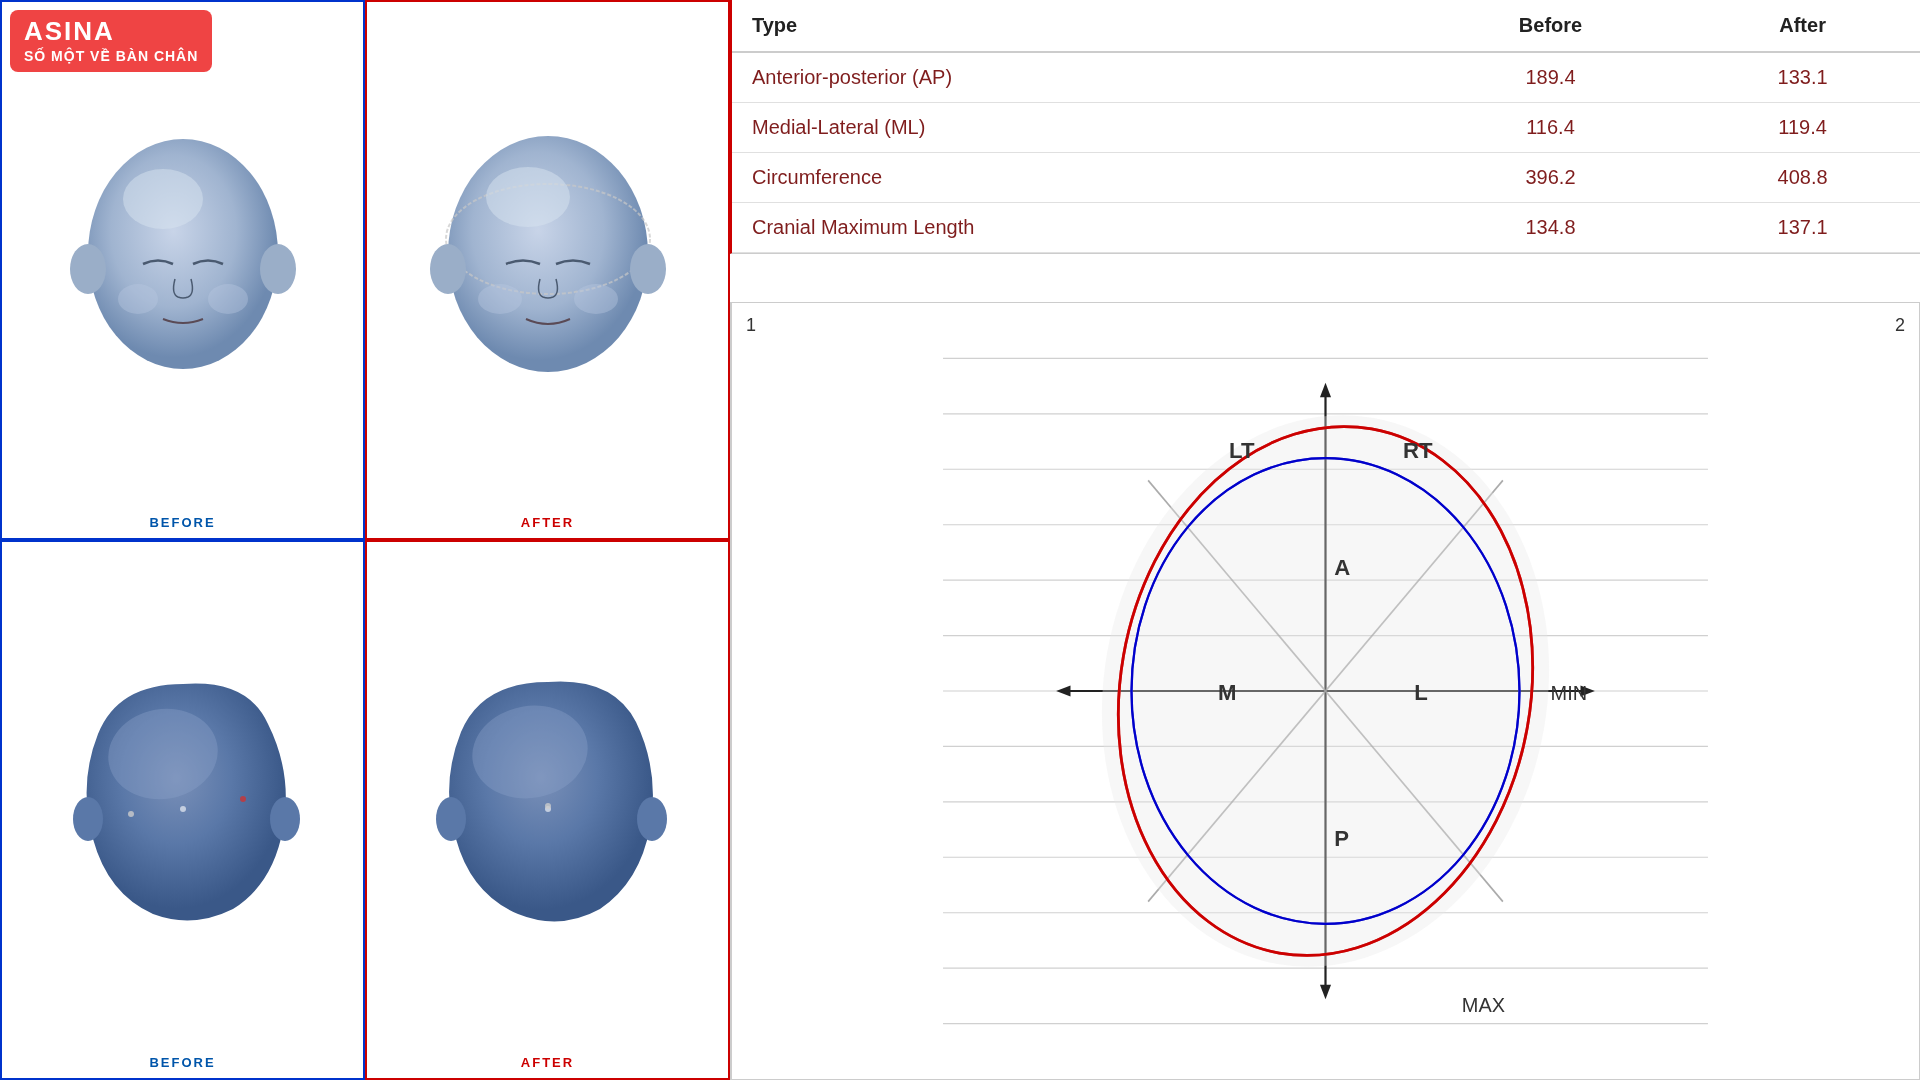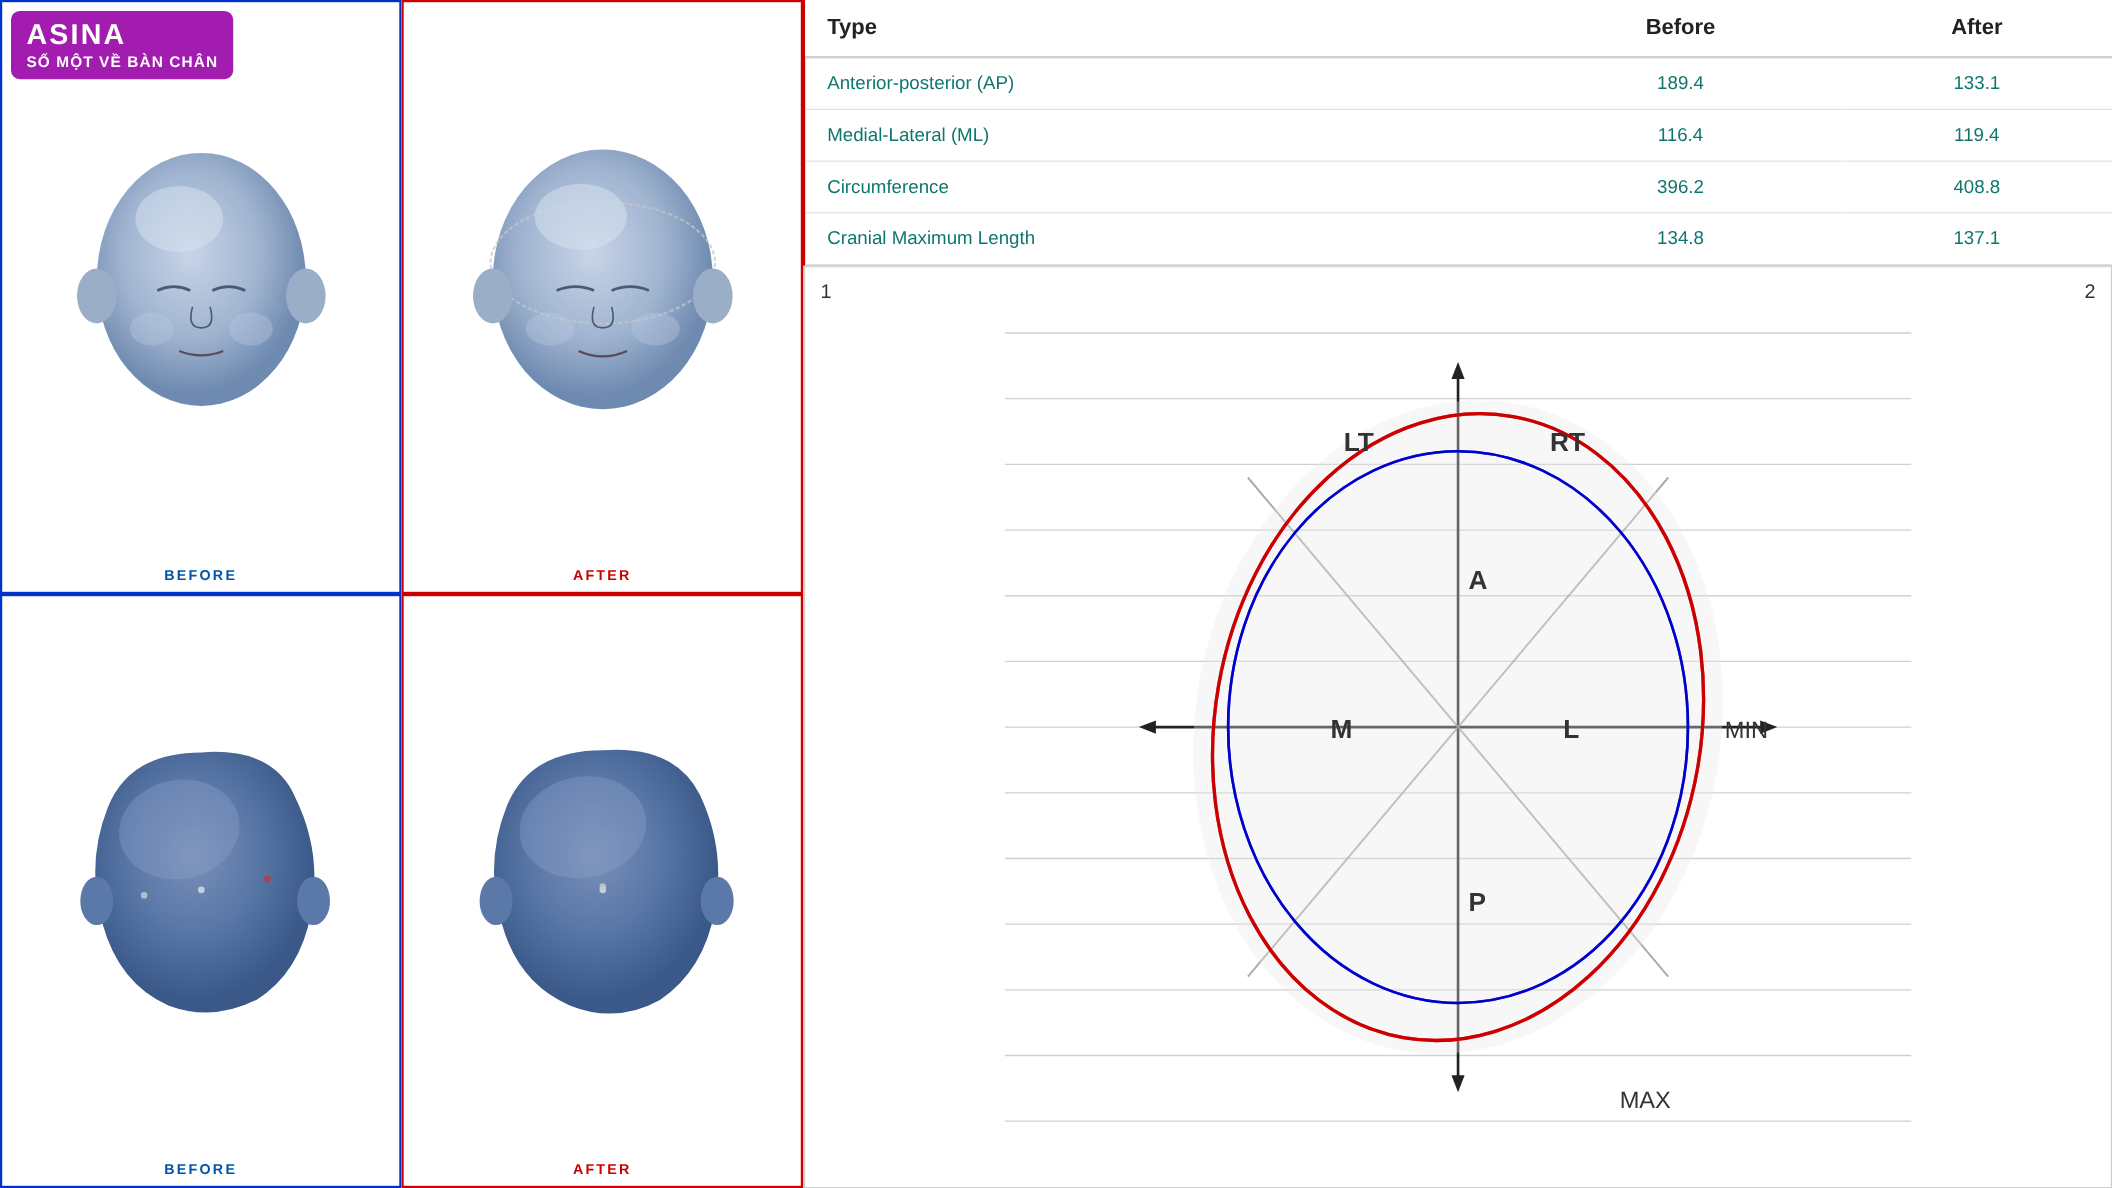--- a/index.html
+++ b/index.html
@@ -23,21 +23,21 @@
     }
 
     
     #logo-area {
       position: absolute;
       top: 10px;
       left: 10px;
       z-index: 10;
     }
     #logo-box {
-      background: #a21caf;
+      background: #ef4444;
       border-radius: 8px;
       padding: 8px 14px;
       display: flex;
       flex-direction: column;
       align-items: flex-start;
     }
     #logo-text-asina {
       color: #ffffff;
       font-size: 26px;
       font-weight: 900;
@@ -96,20 +96,21 @@
       width: 100%;
     }
 
     
     #right-panel {
       flex: 1;
       height: 1080px;
       display: flex;
       flex-direction: column;
       background: #ffffff;
+      gap: 48px;
     }
 
     
     #table-area {
       border-left: 2px solid #cc0000;
       border-bottom: 1px solid #cccccc;
     }
 
     table {
       width: 100%;
@@ -132,22 +133,22 @@
     table thead th:first-child {
       text-align: left;
     }
 
     table tbody tr {
       border-bottom: 1px solid #e0e0e0;
     }
 
     table tbody td {
       padding: 13px 20px;
-      font-size: 17px;
-      color: #0f766e;
+      font-size: 20px;
+      color: #7f1d1d;
       text-align: center;
     }
 
     table tbody td:first-child {
       text-align: left;
     }
 
     
     #chart-area {
       flex: 1;

